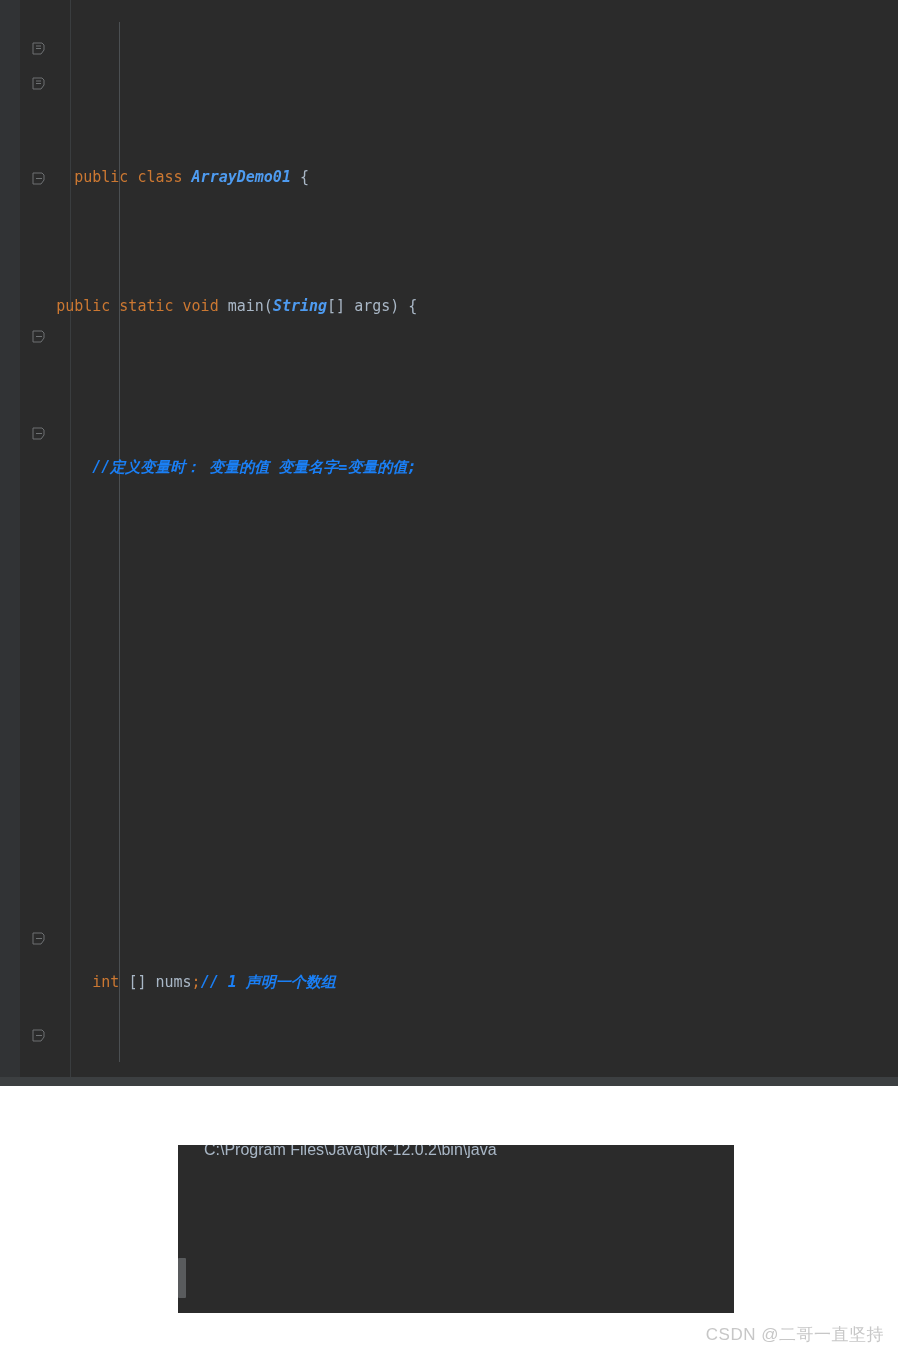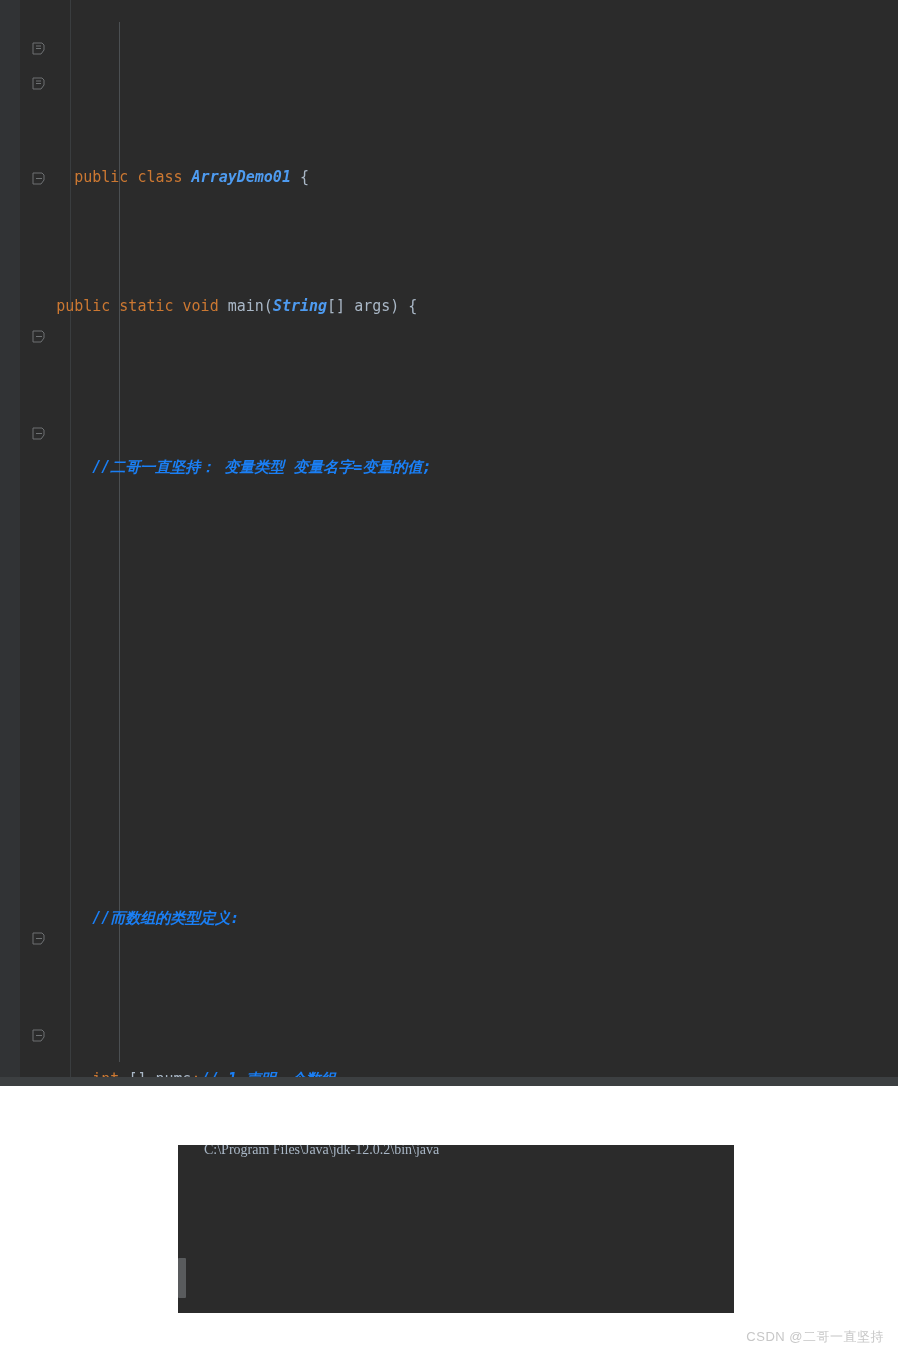--- a/index.html
+++ b/index.html
@@ -79,33 +79,33 @@
   #console-scroll-track{
     position:absolute;left:178px;top:1145px;width:8px;height:168px;
     background:#2b2b2b;
   }
   #console-scroll-thumb{
     position:absolute;left:178px;top:1258px;width:8px;height:40px;
     background:#595b5d;border-radius:1px;
   }
   #console-text{
     position:absolute;left:26px;top:0;
-    font-family:Liberation Serif, serif;
-    font-size:14px;line-height:33px;
+    font-family:Liberation Sans, sans-serif;
+    font-size:16px;line-height:33px;
     color:#bbbbbb;
     white-space:pre;
   }
   .cline{height:33px;}
   .cline.first{ color:#a9b7c6; }
 
   
   #watermark{
     position:absolute;right:14px;bottom:14px;
     font-family:"Liberation Sans","DejaVu Sans",sans-serif;
-    font-size:13px;color:#c7c7c7;
+    font-size:17px;color:#c7c7c7;
     letter-spacing:0.5px;
     white-space:nowrap;
   }
 </style>
 </head>
 <body>
 
 <div id="editor">
 
   <div id="editor-left-strip"></div>
@@ -161,29 +161,28 @@
     
     <div class="line"><span class="txt">
       <span class="kw">public</span><span class="plain"> </span><span class="kw">class</span><span class="plain"> </span><span class="cls">ArrayDemo01</span><span class="plain"> </span><span class="plain">{</span>
     </span></div>
 
     
     <div class="line"><span class="txt">    <span class="kw">public</span><span class="plain"> </span><span class="kw">static</span><span class="plain"> </span><span class="kw">void</span><span class="plain"> </span><span class="plain">main</span><span class="plain">(</span><span class="cls">String</span><span class="plain">[]</span><span class="plain"> </span><span class="plain">args</span><span class="plain">)</span><span class="plain"> </span><span class="plain">{</span>
     </span></div>
 
     
-    <div class="line"><span class="txt">        <span class="cmt">//二哥一直坚持： 变量类型 变量名字=变量的值;</span></span></div>
+    <div class="line"><span class="txt">        <span class="cmt">//定义变量时： 变量的值 变量名字=变量的值;</span></span></div>
 
     
     <div class="line"><span class="txt"></span></div>
     
     <div class="line"><span class="txt"></span></div>
 
     
-    <div class="line"><span class="txt">        <span class="cmt">//而数组的类型定义:</span></span></div>
 
     
     <div class="line"><span class="txt">        <span class="kw">int</span><span class="plain"> </span><span class="plain">[]</span><span class="plain"> </span><span class="plain">nums</span><span class="semi">;</span><span class="cmt">// 1 声明一个数组</span></span></div>
 
     
     
 
     
     
 

